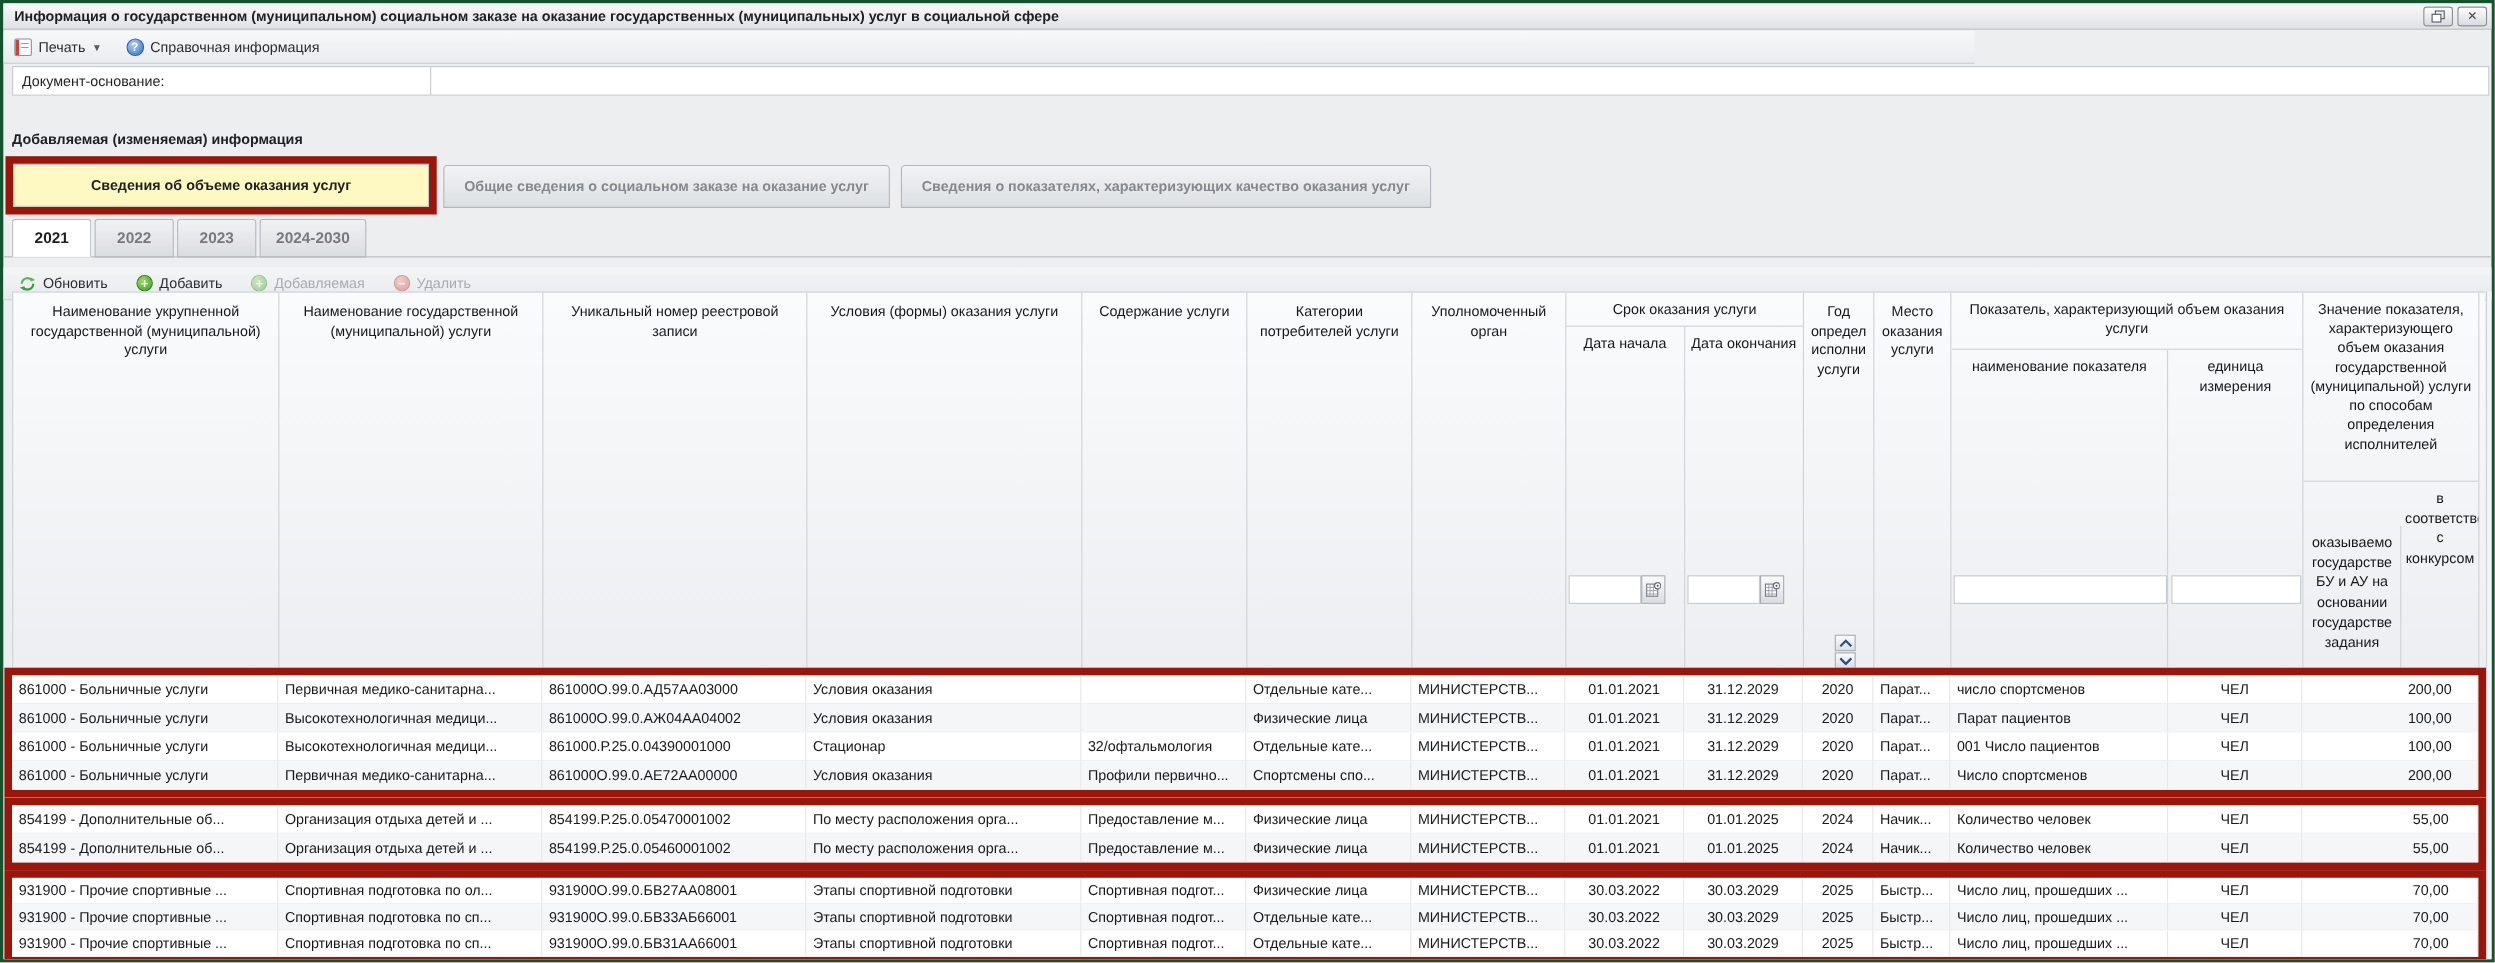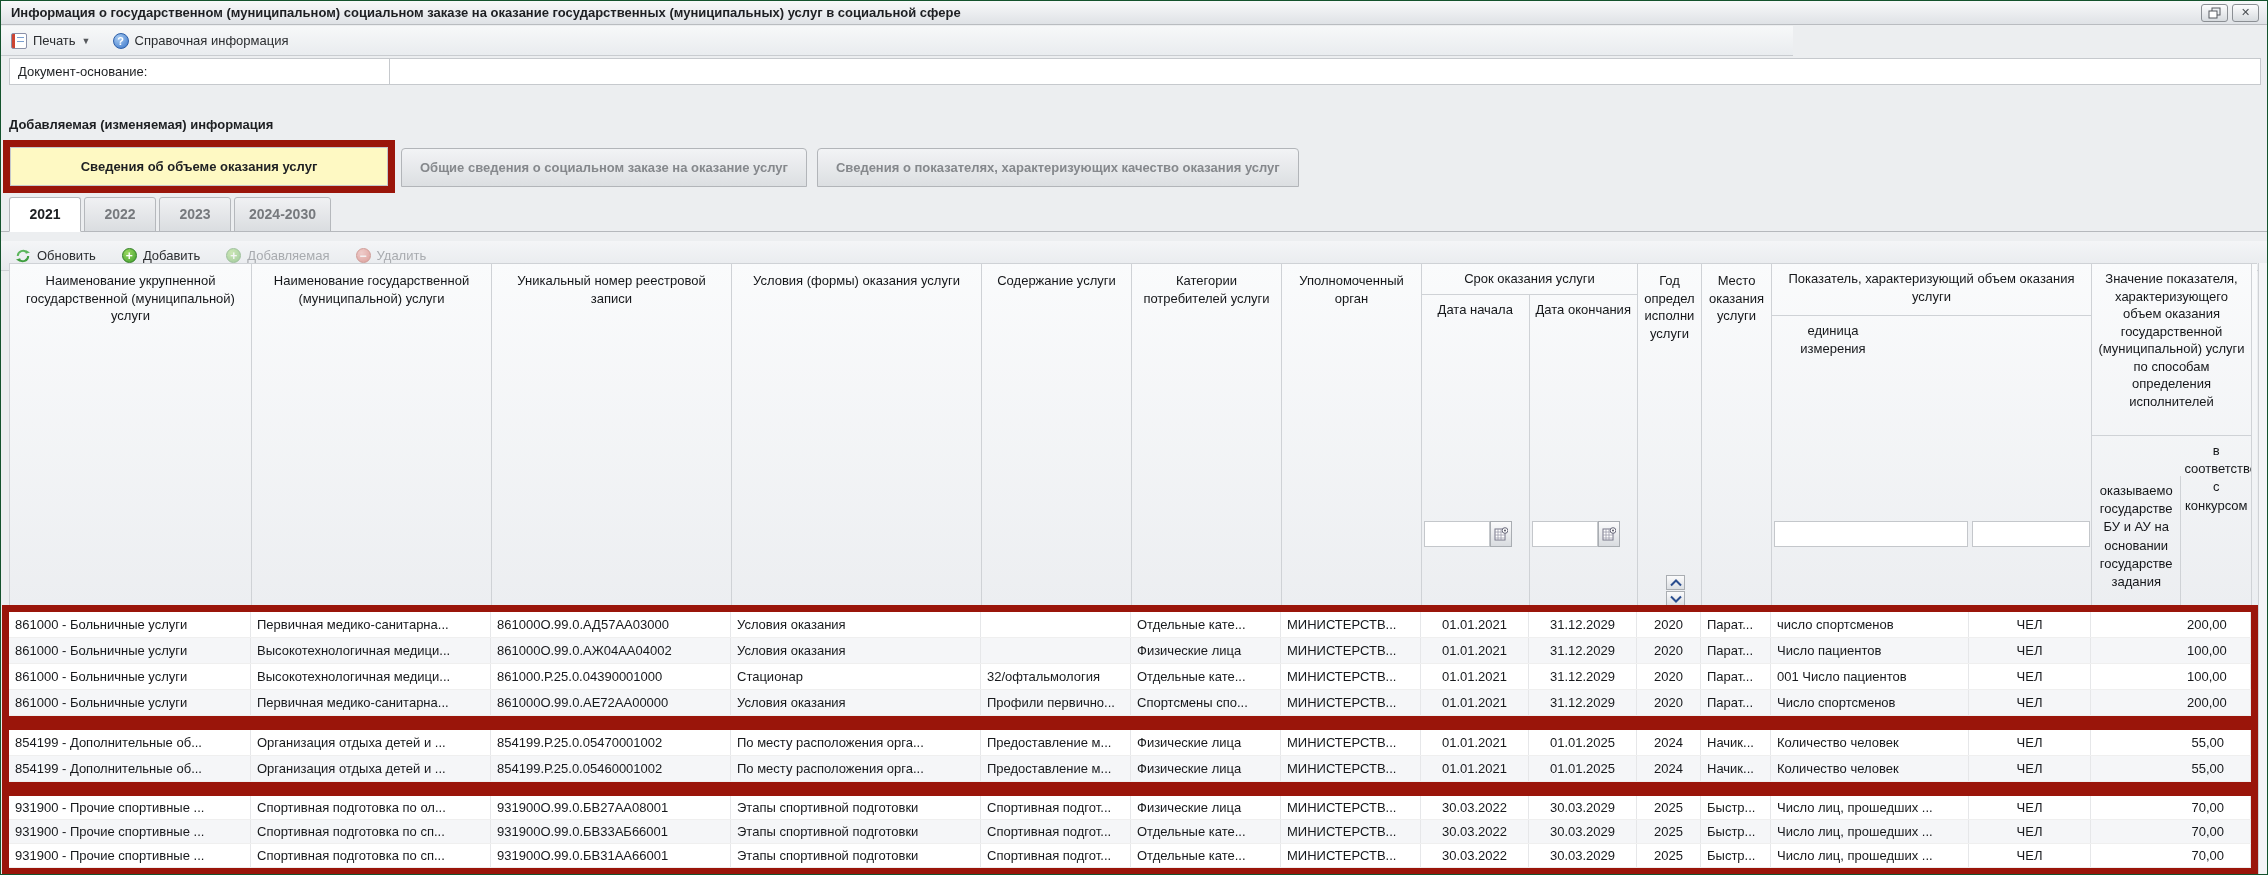--- a/index.html
+++ b/index.html
@@ -1,19 +1,19 @@
 <!DOCTYPE html>
 <html><head>
 <meta charset="utf-8">
 <style>
   * { margin:0; padding:0; box-sizing:border-box; }
   html,body { background:#d7d9dc; }
   body { font-family:"Liberation Sans","DejaVu Sans",sans-serif; }
   #root{ position:relative; width:2268px; height:875px; background:#eceef0;
-         border:1px solid #14532d; overflow:hidden; color:#222; }
+         border:3px solid #14532d; overflow:hidden; color:#222; }
 
   
   .titlebar{ position:absolute; left:0; top:0; width:2268px; height:24px;
     background:linear-gradient(#f8f9fa,#dfe2e6); border-bottom:1px solid #b9bcc0;
     display:flex; align-items:center; padding:0 10px; }
   .titlebar .title{ font-size:13px; font-weight:bold; color:#1d1f22; }
   .win-controls{ margin-left:auto; display:flex; gap:4px; }
   .win-btn{ width:27px; height:18px; border:1px solid #8b8f94; border-radius:3px;
     background:linear-gradient(#fdfdfe,#d7dbdf); display:flex; align-items:center;
     justify-content:center; font-size:11px; font-weight:bold; color:#4a4e53; cursor:pointer; }
@@ -219,20 +219,21 @@
         <div class="hsub w8">Дата окончания</div>
       </div>
     </div>
 
     <div class="hcell w9">Год определ исполни услуги</div>
     <div class="hcell w10">Место оказания услуги</div>
 
     <div class="hgroup wg11">
       <div class="hgroup-label" style="height:52px;">Показатель, характеризующий объем оказания услуги</div>
       <div class="hsub-row">
+        <div class="hsub w11">наименование показателя</div>
         <div class="hsub w12">единица измерения</div>
       </div>
     </div>
 
     <div class="hgroup wg12">
       <div class="hgroup-label" style="height:172px;">Значение показателя, характеризующего объем оказания государственной (муниципальной) услуги по способам определения исполнителей</div>
       <div class="hsub-row">
         <div class="hsub w13">оказываемо государстве БУ и АУ на основании государстве задания</div>
         <div class="hsub w14">в соответстве с конкурсом</div>
       </div>
@@ -297,21 +298,21 @@
         <div class="cell w1 a-l">Высокотехнологичная медици...</div>
         <div class="cell w2 a-l">861000О.99.0.АЖ04АА04002</div>
         <div class="cell w3 a-l">Условия оказания</div>
         <div class="cell w4 a-l"></div>
         <div class="cell w5 a-l">Физические лица</div>
         <div class="cell w6 a-l">МИНИСТЕРСТВ...</div>
         <div class="cell w7 a-c">01.01.2021</div>
         <div class="cell w8 a-c">31.12.2029</div>
         <div class="cell w9 a-c">2020</div>
         <div class="cell w10 a-l">Парат...</div>
-        <div class="cell w11 a-l">Число пациентов</div>
+        <div class="cell w11 a-l">Парат пациентов</div>
         <div class="cell w12 a-c">ЧЕЛ</div>
         <div class="cell w13 a-r">50,00</div>
         <div class="cell w14 a-r">100,00</div>
       </div>
       <div class="data-row">
         <div class="cell w0 a-l">861000 - Больничные услуги</div>
         <div class="cell w1 a-l">Высокотехнологичная медици...</div>
         <div class="cell w2 a-l">861000.Р.25.0.04390001000</div>
         <div class="cell w3 a-l">Стационар</div>
         <div class="cell w4 a-l">32/офтальмология</div>

